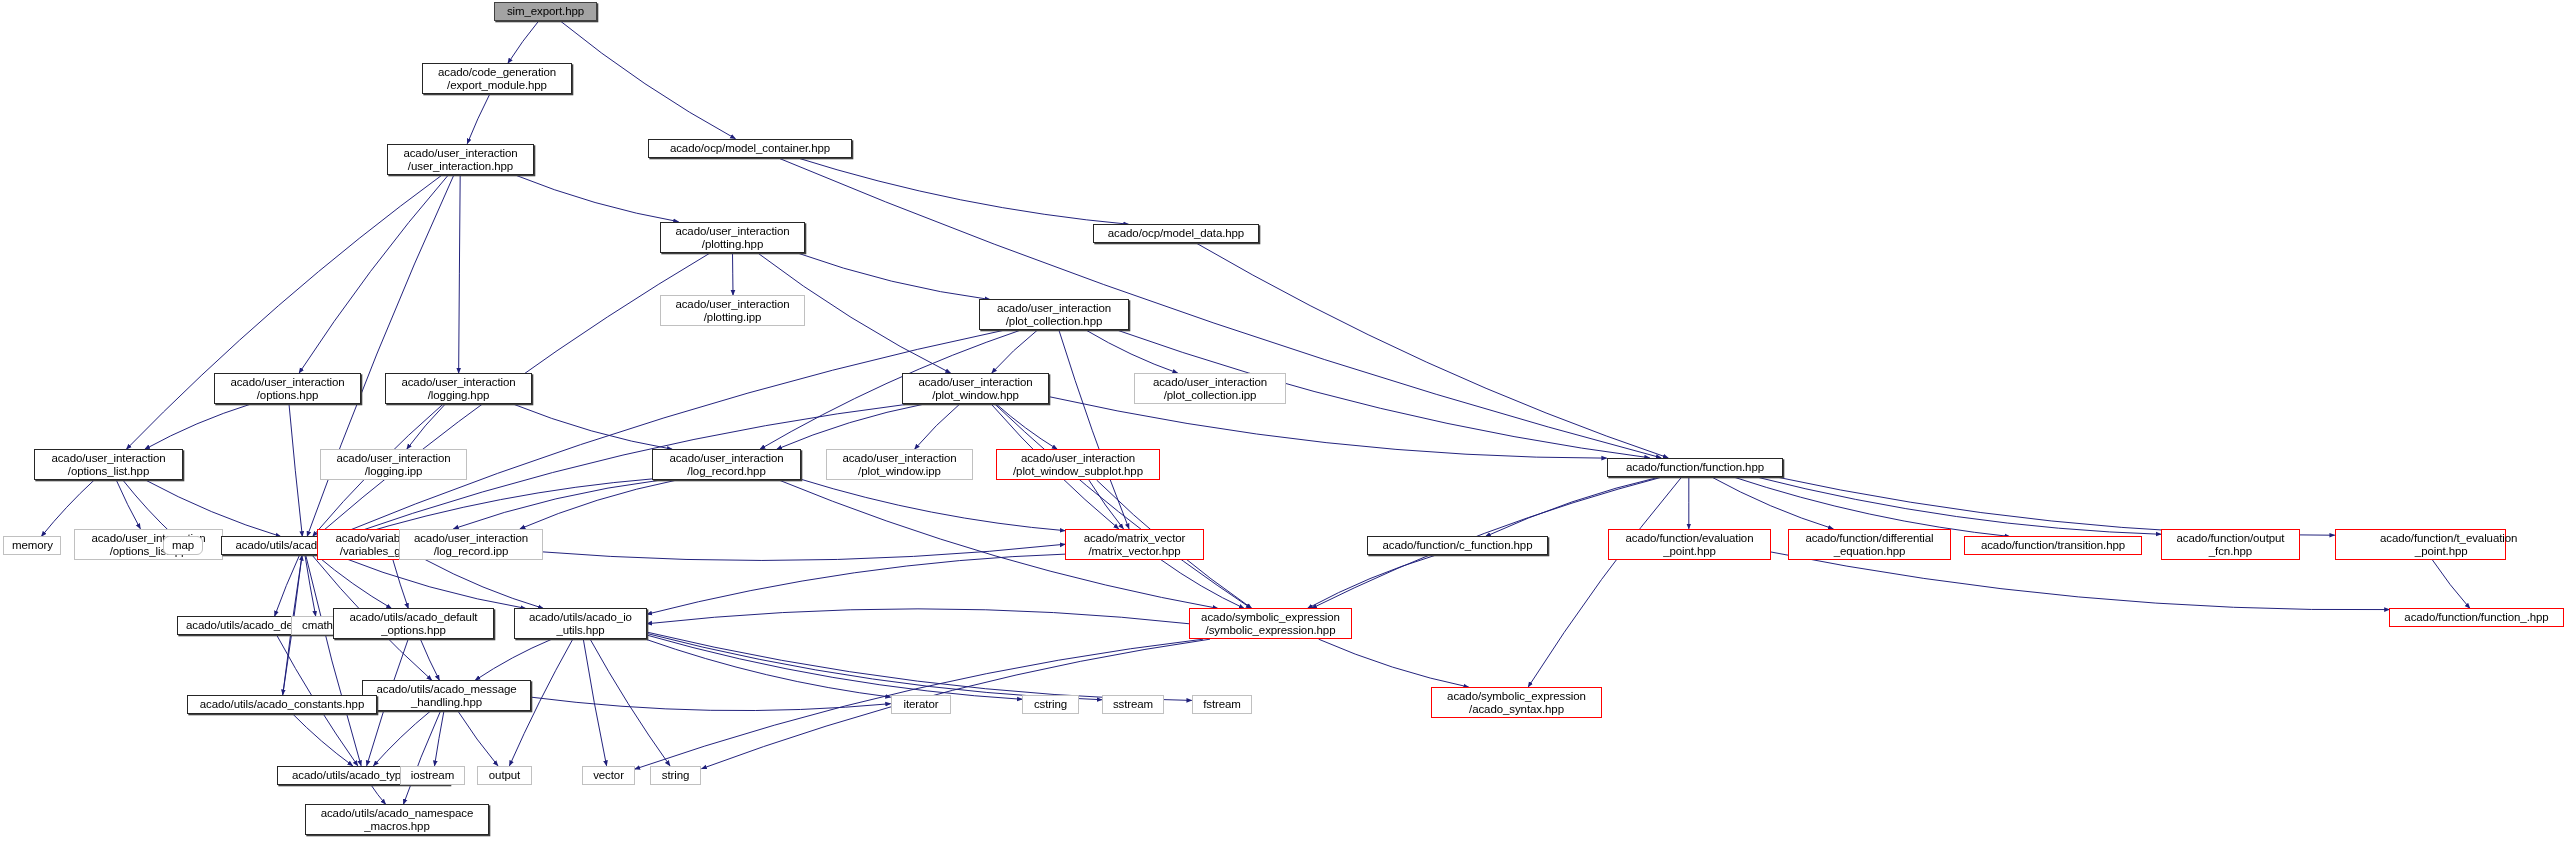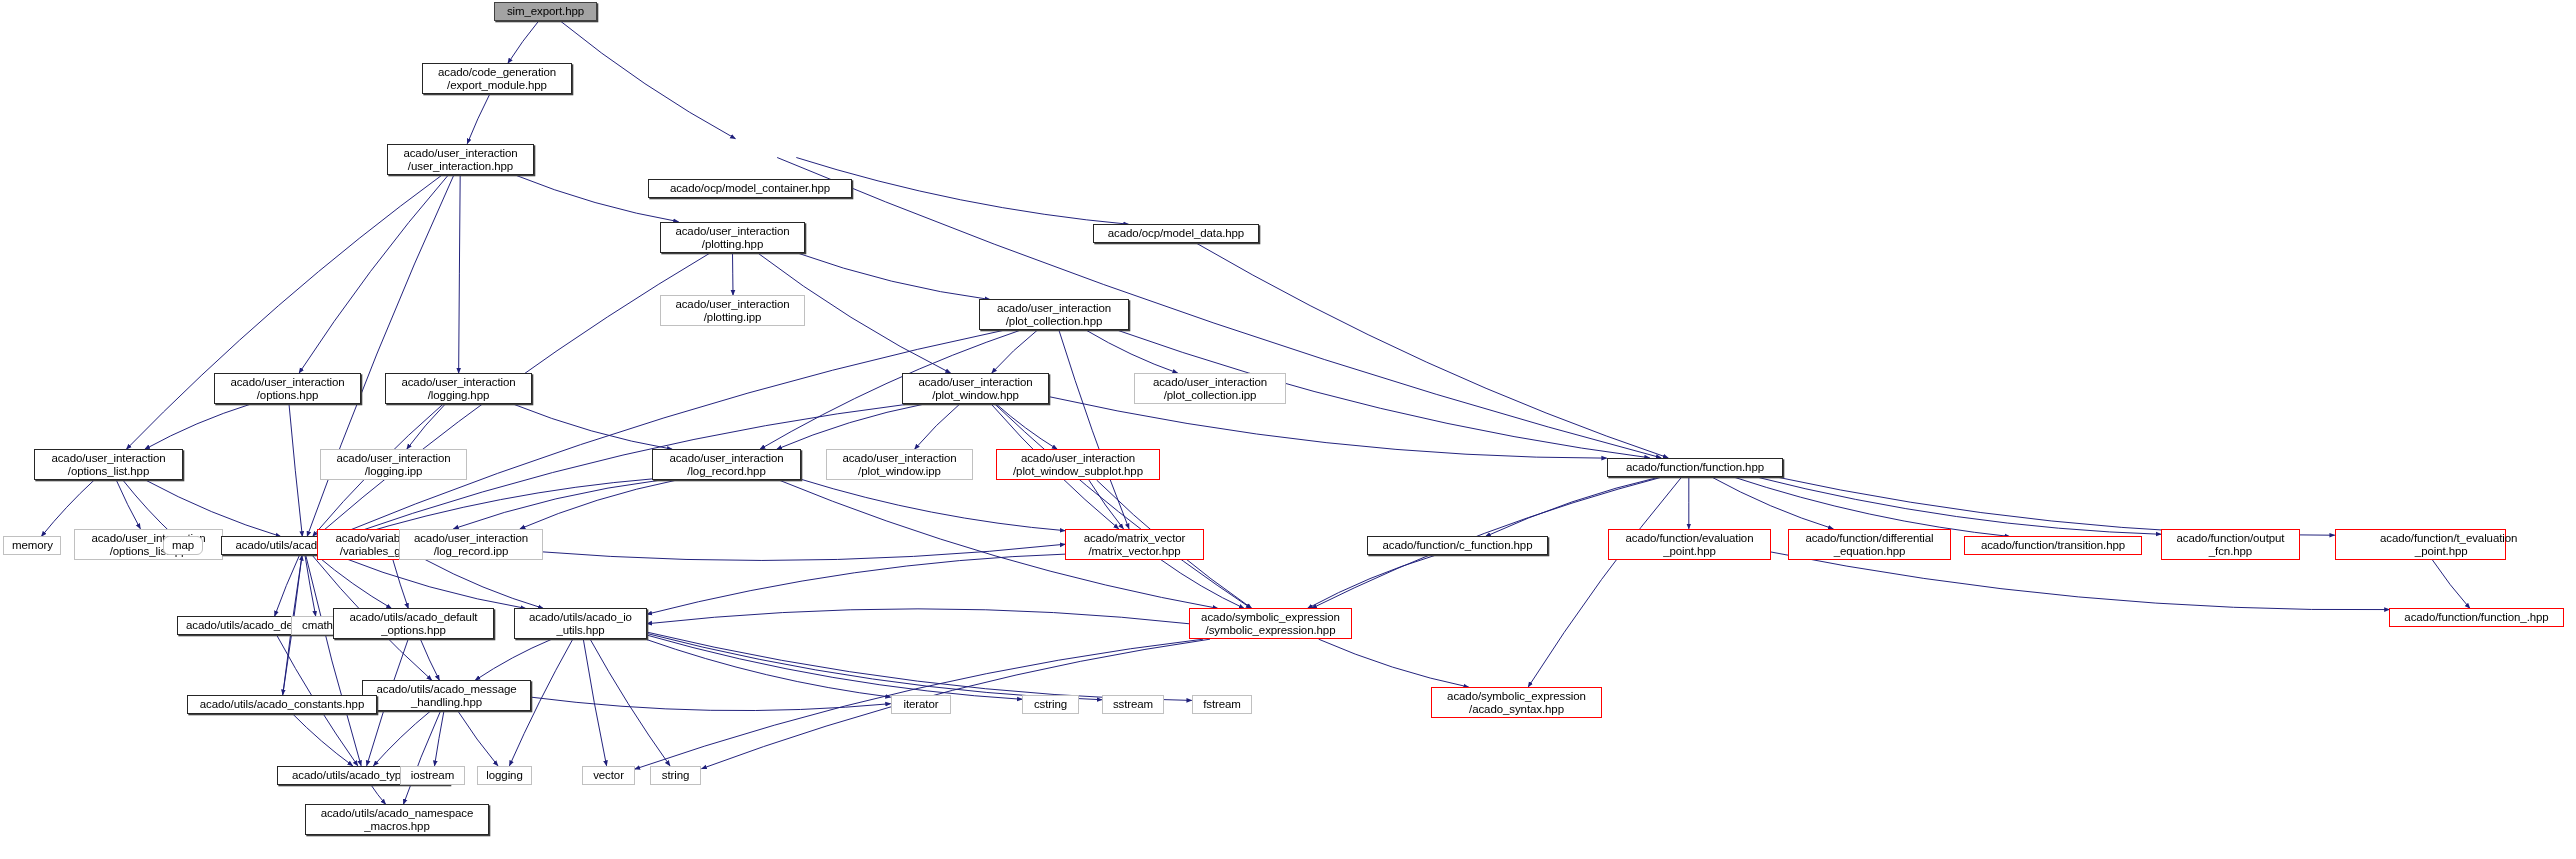--- a/index.html
+++ b/index.html
@@ -163,21 +163,21 @@
       <path d="M 535.2 831.0 Q 556.5 864.5 582.0 895.0" fill="none" stroke="#1f1f7a" stroke-width="1.15" marker-end="url(#arrow)"></path>
       <path d="M 514.9 831.0 Q 491.0 884.6 471.6 940.0" fill="none" stroke="#1f1f7a" stroke-width="1.15" marker-end="url(#arrow)"></path>
       <path d="M 621.0 814.8 Q 830.6 841.7 1041.0 822.4" fill="none" stroke="#1f1f7a" stroke-width="1.15" marker-end="url(#arrow)"></path>
       <path d="M 341.7 834.0 Q 374.5 867.4 412.3 895.0" fill="none" stroke="#1f1f7a" stroke-width="1.15" marker-end="url(#arrow)"></path>
       <path d="M 433.4 917.0 Q 441.3 929.1 450.8 940.0" fill="none" stroke="#1f1f7a" stroke-width="1.15" marker-end="url(#arrow)"></path>
       <path d="M 330.5 812.0 Q 343.0 730.7 353.0 649.0" fill="none" stroke="#1f1f7a" stroke-width="1.15" marker-end="url(#arrow)"></path>
     </svg>
 <div class="node root" style="left: 494px; top: 1.7px; width: 103px; height: 19px;"><span class="node-label">sim_export.hpp</span></div>
     <div class="node doc" style="left: 422px; top: 63px; width: 150px; height: 31px; justify-content: center;"><span class="node-label">acado/code_generation
 /export_module.hpp</span></div>
-    <div class="node doc" style="left: 648px; top: 139px; width: 204px; height: 19px; margin-top: 40px;"><span class="node-label">acado/ocp/model_container.hpp</span></div>
+    <div class="node doc" style="left: 648px; top: 139px; width: 204px; height: 19px;"><span class="node-label">acado/ocp/model_container.hpp</span></div>
     <div class="node doc" style="left: 387px; top: 144px; width: 147px; height: 31px;"><span class="node-label">acado/user_interaction
 /user_interaction.hpp</span></div>
     <div class="node doc" style="left: 1093px; top: 224px; width: 166px; height: 19px;"><span class="node-label">acado/ocp/model_data.hpp</span></div>
     <div class="node doc" style="left: 660px; top: 222px; width: 145px; height: 31px;"><span class="node-label">acado/user_interaction
 /plotting.hpp</span></div>
     <div class="node doc" style="left: 979px; top: 299px; width: 150px; height: 31px;"><span class="node-label">acado/user_interaction
 /plot_collection.hpp</span></div>
     <div class="node light" style="left: 660px; top: 295px; width: 145px; height: 31px;"><span class="node-label">acado/user_interaction
 /plotting.ipp</span></div>
     <div class="node doc" style="left: 902px; top: 373px; width: 147px; height: 31px;"><span class="node-label">acado/user_interaction
@@ -233,19 +233,19 @@
 /acado_syntax.hpp</span></div>
     <div class="node doc" style="left: 362px; top: 680px; width: 169px; height: 31px;"><span class="node-label">acado/utils/acado_message
 _handling.hpp</span></div>
     <div class="node doc" style="left: 187px; top: 695px; width: 190px; height: 19px;"><span class="node-label">acado/utils/acado_constants.hpp</span></div>
     <div class="node light" style="left: 891px; top: 695px; width: 60px; height: 19px;"><span class="node-label">iterator</span></div>
     <div class="node light" style="left: 1022px; top: 695px; width: 57px; height: 19px;"><span class="node-label">cstring</span></div>
     <div class="node light" style="left: 1102px; top: 695px; width: 62px; height: 19px;"><span class="node-label">sstream</span></div>
     <div class="node light" style="left: 1192px; top: 695px; width: 60px; height: 19px;"><span class="node-label">fstream</span></div>
     <div class="node doc" style="left: 277px; top: 766px; width: 173px; height: 19px;"><span class="node-label">acado/utils/acado_types.hpp</span></div>
     <div class="node light" style="left: 400px; top: 766px; width: 65px; height: 19px;"><span class="node-label">iostream</span></div>
-    <div class="node light" style="left: 477px; top: 766px; width: 55px; height: 19px;"><span class="node-label">logging</span></div>
+    <div class="node light" style="left: 477px; top: 766px; width: 55px; height: 19px;"><span class="node-label">output</span></div>
     <div class="node light" style="left: 582px; top: 766px; width: 53px; height: 19px;"><span class="node-label">vector</span></div>
     <div class="node light" style="left: 650px; top: 766px; width: 51px; height: 19px;"><span class="node-label">string</span></div>
     <div class="node doc" style="left: 305px; top: 804px; width: 184px; height: 31px;"><span class="node-label">acado/utils/acado_namespace
 _macros.hpp</span></div>
   </div>
 
 
 </body></html>

